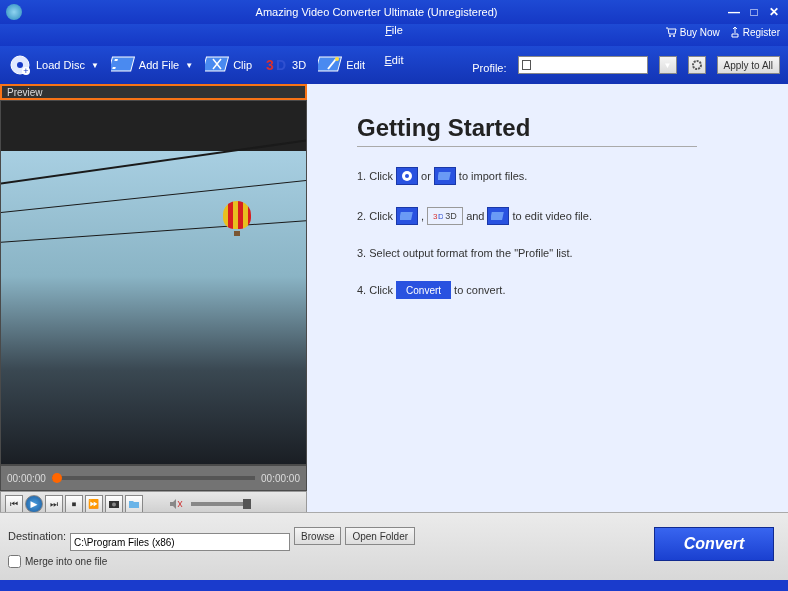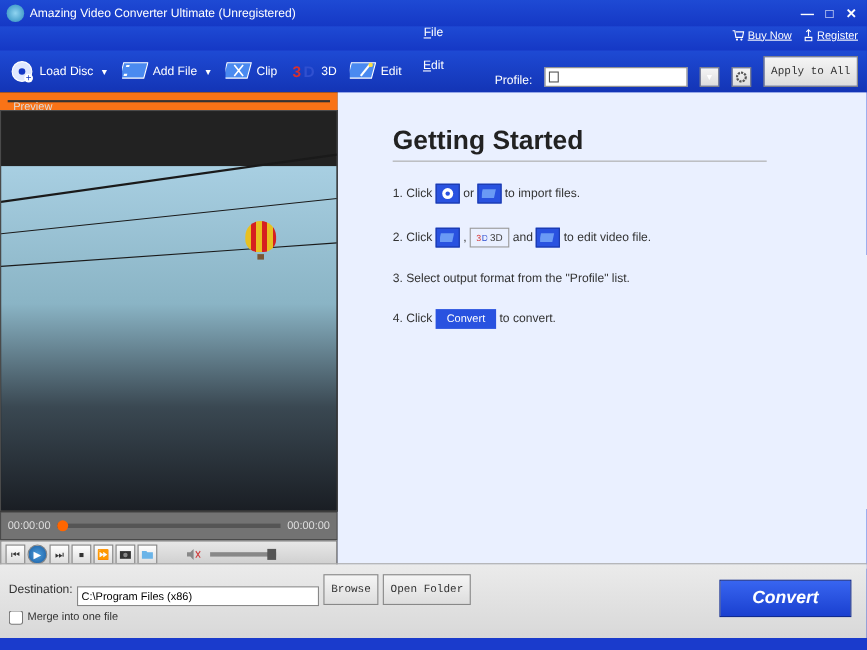--- a/index.html
+++ b/index.html
@@ -1,43 +1,43 @@
 <!DOCTYPE html>
 <html><head>
 <meta charset="utf-8">
 <style>
 * { margin: 0; padding: 0; box-sizing: border-box; font-family: Tahoma, Arial, sans-serif; }
 body { width: 788px; height: 591px; background: #1a3bcc; overflow: hidden; position: relative; }
 
 .titlebar { height: 24px; background: linear-gradient(#1e4ad4, #1538c5); display: flex; align-items: center; padding: 0 6px; color: #fff; font-size: 11px; }
 .titlebar .app-icon { width: 16px; height: 16px; background: radial-gradient(circle, #8fd4f0, #2a8abd); border-radius: 50%; margin-right: 5px; }
-.titlebar .title { flex: 1; }
+.titlebar .title { flex: 1; text-align: center; }
 .titlebar .winctl { display: flex; gap: 4px; }
 .titlebar .winctl span { width: 16px; height: 14px; display: flex; align-items: center; justify-content: center; cursor: pointer; color: #fff; font-weight: bold; font-size: 12px; }
 
 .menubar { height: 22px; background: linear-gradient(#1e4ad4, #1538c5); display: flex; align-items: center; padding: 0 8px; color: #fff; font-size: 11px; gap: 18px; flex-direction: column; }
 .menubar span { cursor: pointer; }
 .menubar span:first-letter { text-decoration: underline; }
 
 .toolbar { height: 38px; background: linear-gradient(#1e4ad4, #1334b5); display: flex; align-items: center; padding: 0 8px; color: #fff; font-size: 11px; }
 .toolbar .tbtn { display: flex; align-items: center; gap: 4px; margin-right: 12px; cursor: pointer; }
 .toolbar .icon { width: 24px; height: 24px; display: flex; align-items: center; justify-content: center; }
 .toolbar .dd { font-size: 8px; margin-left: 2px; }
 .right-tools { margin-left: auto; display: flex; align-items: flex-end; gap: 11px; font-size: 11px; }
 .prof-select { width: 130px; height: 18px; background: #fff; border: 1px solid #888; font-size: 10px; display:flex; align-items:center; padding:0 3px; gap:2px;}
 .prof-select .sq { width:10px; height:10px; border:1px solid #555;}
-.gray-btn { height: 28px; background: linear-gradient(#f5f5f5,#ddd); border: 1px solid #888; font-size: 10px; padding: 0 6px; cursor: pointer; color:#333; display:flex; align-items:center;font-family:Liberation Mono, monospace;}
+.gray-btn { height: 18px; background: linear-gradient(#f5f5f5,#ddd); border: 1px solid #888; font-size: 10px; padding: 0 6px; cursor: pointer; color:#333; display:flex; align-items:center;}
 .small-dd { width:18px; height:18px; background: linear-gradient(#f5f5f5,#ddd); border:1px solid #888; display:flex; align-items:center; justify-content:center; font-size:8px; cursor:pointer;}
 
-.top-links { position: absolute; right: 8px; top: 26px; display:flex; gap:10px; color:#fff; font-size:10px; align-items:center;text-decoration:underline;}
+.top-links { position: absolute; right: 8px; top: 26px; display:flex; gap:10px; color:#fff; font-size:10px; align-items:center;}
 .top-links a { color:#fff; text-decoration:none; display:flex; align-items:center; gap:3px; cursor:pointer;}
 
 .main-area { position: absolute; top: 84px; left: 0; right: 0; bottom: 74px; display: flex; }
 .preview-panel { width: 307px; background: #000; display: flex; flex-direction: column; }
-.preview-header { height: 16px; background: #333; color: #ddd; font-size: 10px; padding: 1px 5px; border:7px solid #f97316;}
+.preview-header { height: 16px; background: #333; color: #ddd; font-size: 10px; padding: 1px 5px; border:2px solid #f97316;}
 .preview-vid { flex: 1; background: #222; position: relative; border:1px solid #4a4a4a; overflow:hidden;}
 .sky { position:absolute; top:50px; left:0; right:0; bottom:0; background: linear-gradient(#a8cfe2 0%, #8ab4c5 40%, #3a4852 70%, #1a1e24 100%);}
 .wires { position:absolute; top:60px; left:-10px; right:-10px; height:2px; background:#1a1a1a; transform: rotate(-8deg);}
 .wires2 { position:absolute; top:95px; left:-10px; right:-10px; height:1px; background:#1a1a1a; transform: rotate(-6deg);}
 .wires3 { position:absolute; top:130px; left:-10px; right:-10px; height:1px; background:#1a1a1a; transform: rotate(-4deg);}
 .balloon { position:absolute; top:100px; right:55px; width:28px; height:35px;}
 .balloon .env { width:28px; height:28px; background: repeating-linear-gradient(90deg, #e8c020 0 5px, #d62020 5px 10px); border-radius: 50% 50% 40% 40%;}
 .balloon .bas { width:6px; height:5px; background:#7a5633; margin: 2px auto 0;}
 
 .timeline { height: 26px; background: #737373; border:1px solid #4a4a4a; display:flex; align-items:center; padding:0 6px; gap:6px; color:#ddd; font-size:10px;}

